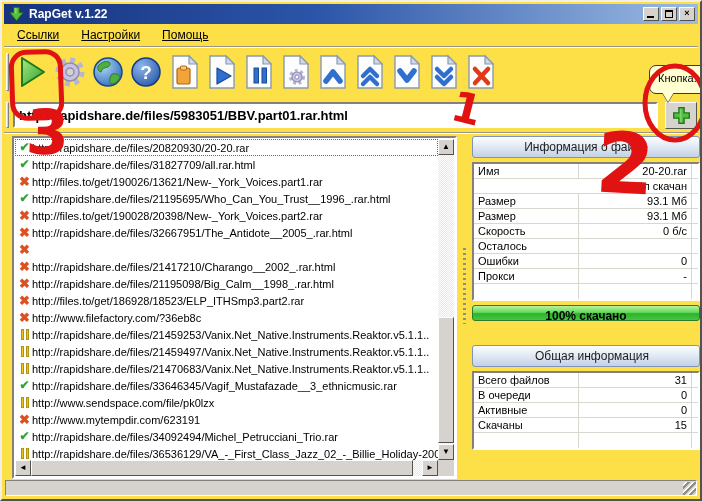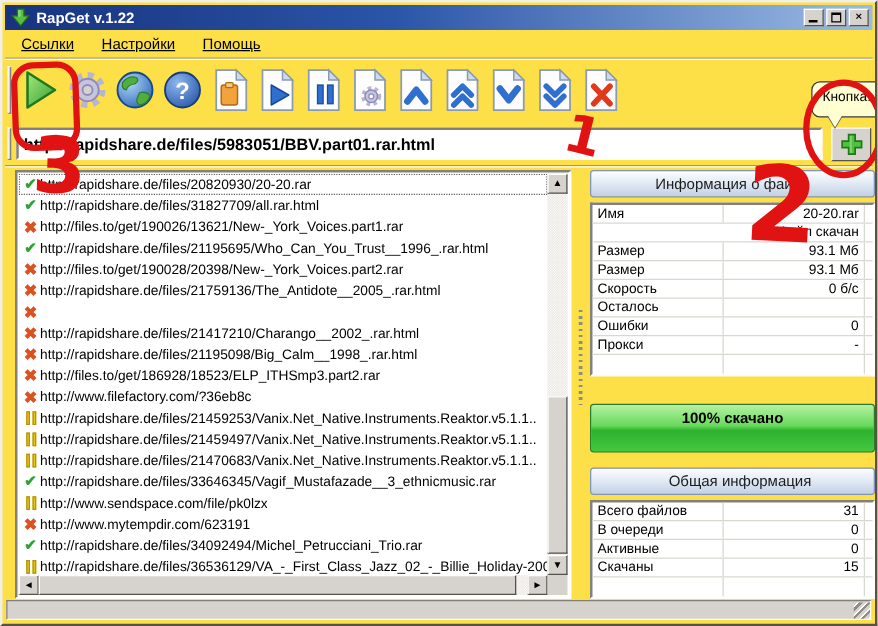--- a/index.html
+++ b/index.html
@@ -81,24 +81,24 @@
   .rightpanel { position:absolute; left:470px; top:134px; width:228px; height:344px; }
   .hdr-btn { height:22px; background:linear-gradient(180deg,#fbfdfe 0%,#e3ebf5 45%,#c3d1e6 100%);
     border:1px solid #8094b8; border-radius:3px; text-align:center; font-size:12px;
     line-height:20px; color:#1c1c1c; box-shadow:0 1px 0 #fff inset; }
   .itable { background:#fff; border:2px solid; border-color:#84817a #fefefe #fefefe #84817a; margin-top:4px; }
   .irow { display:flex; height:15px; border-bottom:1px solid #dad7d0; font-size:11px; }
   .irow:last-child { border-bottom:none; }
   .ilabel { flex:0 0 47%; padding:1px 4px 0 4px; border-right:1px solid #dad7d0; color:#000; }
   .ivalue { flex:1; text-align:right; padding:1px 4px 0 4px; border-right:1px solid #dad7d0; color:#000; }
   .ipad { flex:0 0 6px; }
-  .progress { margin-top:22px; height:39px; border:1px solid #2d7a2d; border-radius:3px;
+  .progress { margin-top:4px; height:16px; border:1px solid #2d7a2d; border-radius:3px;
     background:linear-gradient(180deg,#b6f2a2 0%,#67d95b 45%,#2eb22e 55%,#43c840 100%);
     text-align:center; font-size:12px; font-weight:bold; line-height:21px; color:#000; }
-  .hdr2 { margin-top:12px;padding-left:12px; }
+  .hdr2 { margin-top:24px;padding-left:12px; }
 
   
   .statusbar { position:absolute; left:3px; right:3px; bottom:3px; height:16px;
     border:1px solid; border-color:#84817a #fefefe #fefefe #84817a; background:#d6d3ce; }
   .grip { position:absolute; right:0; bottom:0; width:13px; height:13px;
     background:repeating-linear-gradient(135deg,transparent 0 2px,#fbfaf8 2px 3px,#8f8c85 3px 5px); }
 
   
   .balloon { position:absolute; left:647px; top:63px; width:70px; height:29px;
     background:#ffffd2; border:1px solid #3a3a3a; border-radius:7px;
@@ -304,21 +304,21 @@
         <div class="row">
           <span class="st done">✔</span>
           <span class="url-text">http://rapidshare.de/files/21195695/Who_Can_You_Trust__1996_.rar.html</span>
         </div>
         <div class="row">
           <span class="st error">✖</span>
           <span class="url-text">http://files.to/get/190028/20398/New-_York_Voices.part2.rar</span>
         </div>
         <div class="row">
           <span class="st error">✖</span>
-          <span class="url-text">http://rapidshare.de/files/21759136/The_Antidote__2005_.rar.html</span>
+          <span class="url-text">http://rapidshare.de/files/32667951/The_Antidote__2005_.rar.html</span>
         </div>
         <div class="row">
           <span class="st error">✖</span>
         </div>
         <div class="row">
           <span class="st error">✖</span>
           <span class="url-text">http://rapidshare.de/files/21417210/Charango__2002_.rar.html</span>
         </div>
         <div class="row">
           <span class="st error">✖</span>

